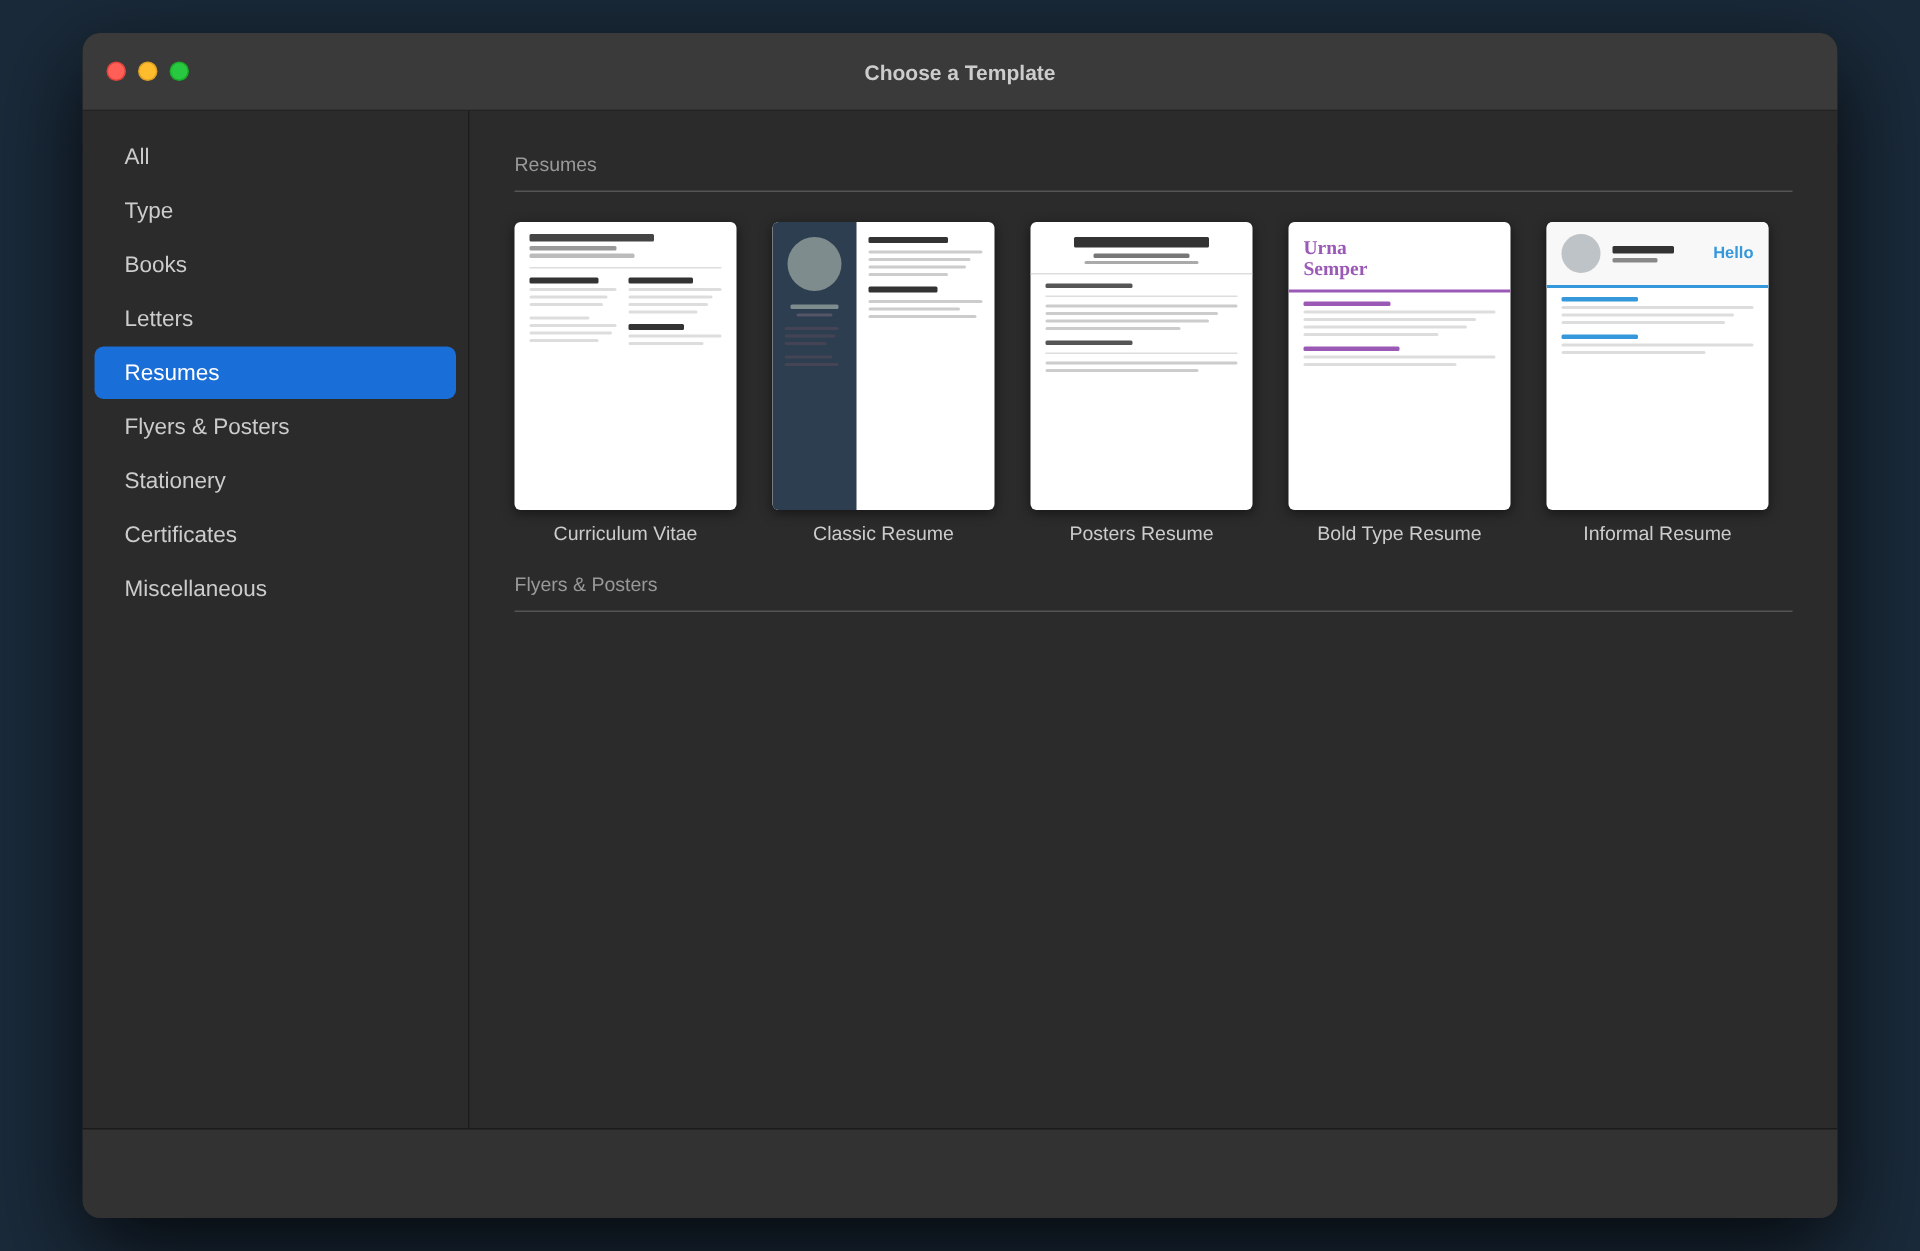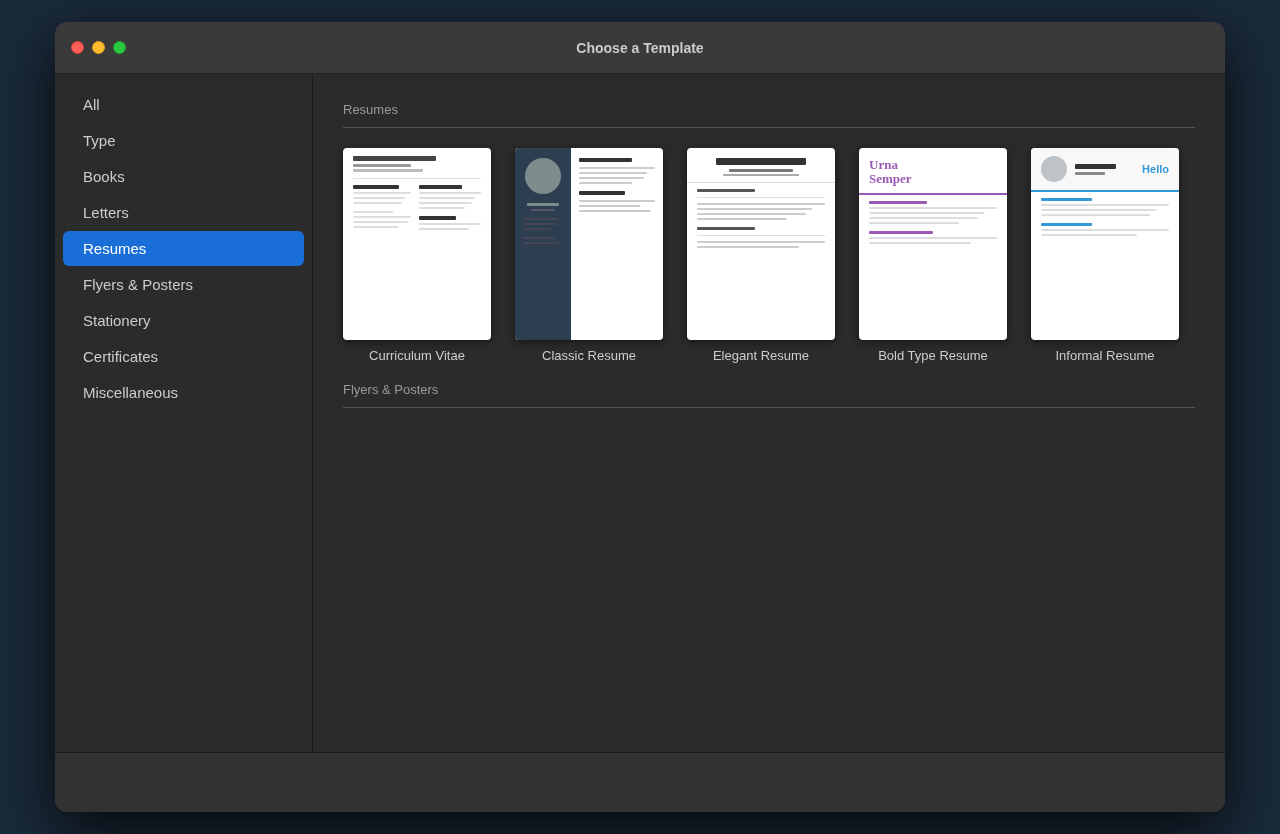--- a/index.html
+++ b/index.html
@@ -348,21 +348,21 @@
               <div style="height:2px;width:100%;background:#ccc;border-radius:1px;"></div>
               <div style="height:2px;width:90%;background:#ccc;border-radius:1px;"></div>
               <div style="height:2px;width:85%;background:#ccc;border-radius:1px;"></div>
               <div style="height:2px;width:70%;background:#ccc;border-radius:1px;"></div>
               <div style="height:3px;width:45%;background:#555;border-radius:1px;margin-top:4px;"></div>
               <div style="height:1px;width:100%;background:#ddd;margin:2px 0;"></div>
               <div style="height:2px;width:100%;background:#ccc;border-radius:1px;"></div>
               <div style="height:2px;width:80%;background:#ccc;border-radius:1px;"></div>
             </div>
           </div>
-          <span class="template-name">Elegant Resume</span>
+          <span class="template-name">Posters Resume</span>
         </div>
 
         <div class="template-item">
           <div class="template-thumb bold-doc">
             <div style="padding:10px 10px 6px;border-bottom:2px solid #9b59b6;margin-bottom:6px;">
               <div style="color:#9b59b6;font-size:13px;font-weight:900;line-height:1.1;font-family:Georgia,serif;">Urna<br>Semper</div>
             </div>
             <div style="padding:0 10px;display:flex;flex-direction:column;gap:3px;flex:1;">
               <div style="height:3px;width:45%;background:#9b59b6;border-radius:1px;"></div>
               <div style="height:2px;width:100%;background:#ddd;border-radius:1px;"></div>

